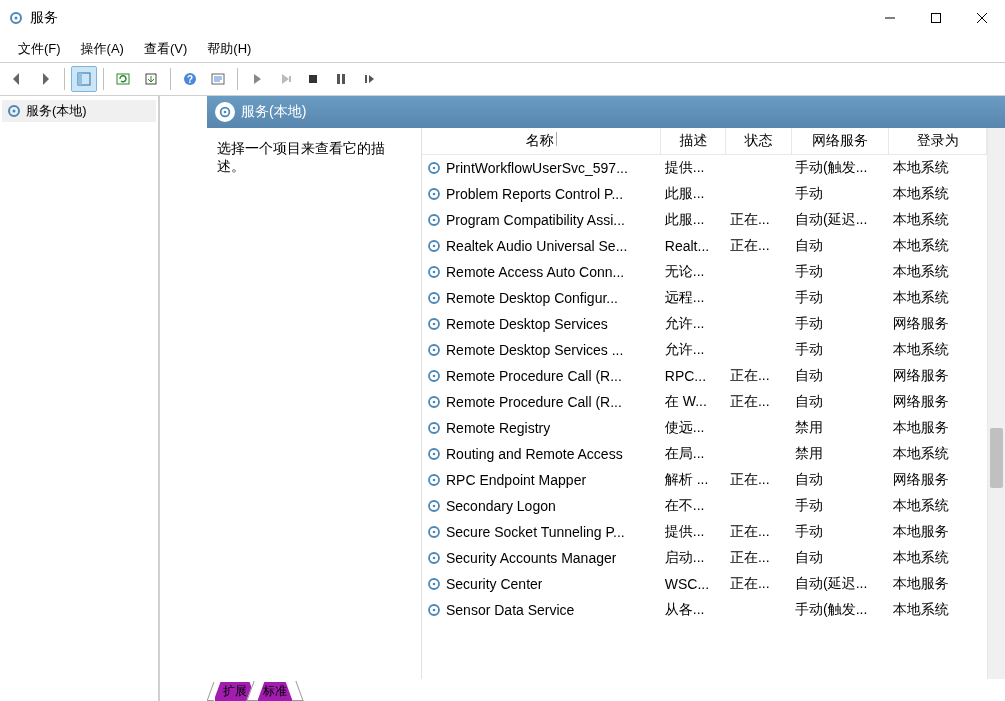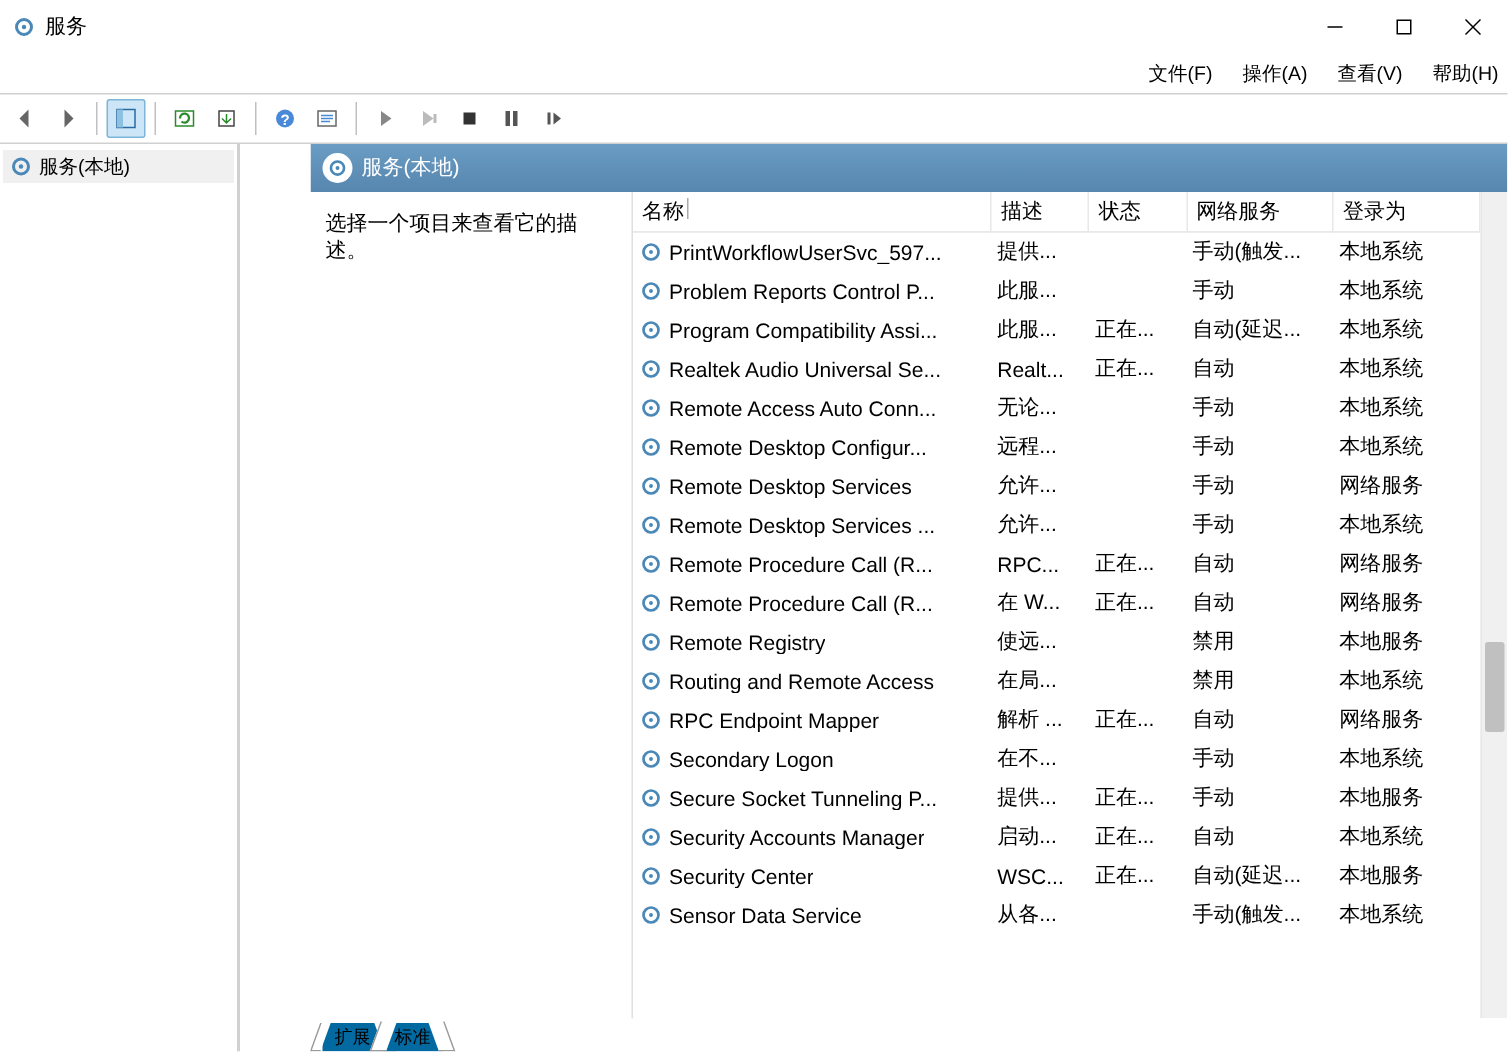--- a/index.html
+++ b/index.html
@@ -3,51 +3,51 @@
 <meta charset="utf-8">
 <style>
 * { box-sizing: border-box; margin: 0; padding: 0; }
 body { font-family: "Segoe UI", "Microsoft YaHei", sans-serif; font-size: 13px; background: #fff; width: 1005px; height: 701px; overflow: hidden; display: flex; flex-direction: column; }
 .titlebar { height: 36px; display: flex; align-items: center; padding-left: 8px; }
 .titlebar-icon { width: 16px; height: 16px; margin-right: 6px; display: inline-flex; }
 .title-text { font-size: 14px; flex: 0 0 auto; }
 .win-controls { margin-left: auto; display: flex; height: 36px; }
 .win-btn { width: 46px; display: flex; align-items: center; justify-content: center; cursor: pointer; }
 .win-btn svg { width: 12px; height: 12px; }
-.menubar { height: 26px; display: flex; align-items: center; padding-left: 12px; gap: 8px; justify-content: flex-end; }
+.menubar { height: 26px; display: flex; align-items: center; padding-left: 12px; gap: 8px; }
 .menu-item { padding: 2px 6px; cursor: pointer; font-size: 13px; }
 .toolbar { height: 34px; border-top: 1px solid #d0d0d0; border-bottom: 1px solid #d0d0d0; display: flex; align-items: center; padding-left: 4px; gap: 2px; }
 .tool-btn { width: 26px; height: 26px; display: flex; align-items: center; justify-content: center; cursor: pointer; border: 1px solid transparent; border-radius: 2px; }
 .tool-btn.active { background: #cde6f7; border-color: #7eb4d8; }
 .tool-sep { width: 1px; height: 22px; background: #c0c0c0; margin: 0 4px; }
 .tool-btn svg { width: 16px; height: 16px; }
 .workspace { flex: 1; display: flex; overflow: hidden; gap: 47px; }
 .tree-panel { width: 160px; border-right: 2px solid #d0d0d0; background: #fff; padding-top: 4px; }
 .tree-item { display: flex; align-items: center; padding: 2px 4px; gap: 4px; margin: 0 2px; font-size: 13px; }
 .tree-item.selected { background: #f0f0f0; }
 .tree-item .gear-icon { width: 16px; height: 16px; }
 .right-panel { flex: 1; display: flex; flex-direction: column; overflow: hidden; }
 .panel-header { background: #5e8fb8; background: linear-gradient(#6a9cc4, #5786ae); color: #fff; padding: 6px 8px; display: flex; align-items: center; gap: 6px; font-size: 14px; }
 .panel-header .gear-bg { width: 20px; height: 20px; background: #fff; border-radius: 50%; display: flex; align-items: center; justify-content: center; }
 .panel-header .gear-bg svg { width: 14px; height: 14px; }
 .content-row { flex: 1; display: flex; overflow: hidden; }
 .desc-panel { width: 215px; padding: 12px 10px; font-size: 14px; border-right: 1px solid #e0e0e0; }
 .list-panel { flex: 1; position: relative; overflow: hidden; display: flex; }
 .list-wrap { flex: 1; overflow: hidden; }
 table { border-collapse: collapse; width: 100%; font-size: 14px; table-layout: fixed; }
-thead th { text-align: left; font-weight: normal; padding: 4px 6px; border-bottom: 1px solid #e8e8e8; border-right: 1px solid #e8e8e8; background: #fff; white-space: nowrap; overflow: hidden; text-overflow: ellipsis; margin-top: 12px; }
+thead th { text-align: center; font-weight: normal; padding: 4px 6px; border-bottom: 1px solid #e8e8e8; border-right: 1px solid #e8e8e8; background: #fff; white-space: nowrap; overflow: hidden; text-overflow: ellipsis; margin-top: 12px; }
 tbody td { padding: 2px 4px; white-space: nowrap; overflow: hidden; text-overflow: ellipsis; height: 26px; }
 tbody tr td:first-child { padding-left: 4px; margin-top: 40px; }
 .svc-cell { display: flex; align-items: center; gap: 4px; overflow: hidden; }
 .svc-cell .gear-sm { width: 16px; height: 16px; flex-shrink: 0; }
 .svc-name { overflow: hidden; text-overflow: ellipsis; white-space: nowrap; }
 .scrollbar { width: 18px; background: #f0f0f0; position: relative; border-left: 1px solid #e8e8e8; }
 .scroll-thumb { position: absolute; left: 2px; right: 2px; top: 300px; height: 60px; background: #c0c0c0; border-radius: 2px; }
 .tabs { height: 22px; display: flex; align-items: flex-end; padding-left: 8px; gap: -1px; font-size: 12px; }
-.tab { padding: 1px 8px; background: #0369a1; cursor: pointer; position: relative; }
+.tab { padding: 1px 8px; background: #a21caf; cursor: pointer; position: relative; }
 .tab.first::before, .tab.first::after { content:""; position:absolute; bottom:0; width:6px; height:18px; }
 .tab::after { content:""; position:absolute; right:-5px; bottom:0; width:10px; height:100%; background:#fff; transform: skewX(20deg); border-right:1px solid #999; border-bottom:1px solid #999;}
 .tab::before { content:""; position:absolute; left:-5px; bottom:0; width:10px; height:100%; background:#fff; transform: skewX(-20deg); border-left:1px solid #999; border-bottom:1px solid #999;}
 .tab span { position: relative; z-index: 2; }
 th .sort-split { display:inline-block; vertical-align: top; margin-left: 2px; border-left:1px solid #aaa; height:14px; }
 </style>
 </head>
 <body>
 
 <div class="titlebar">

